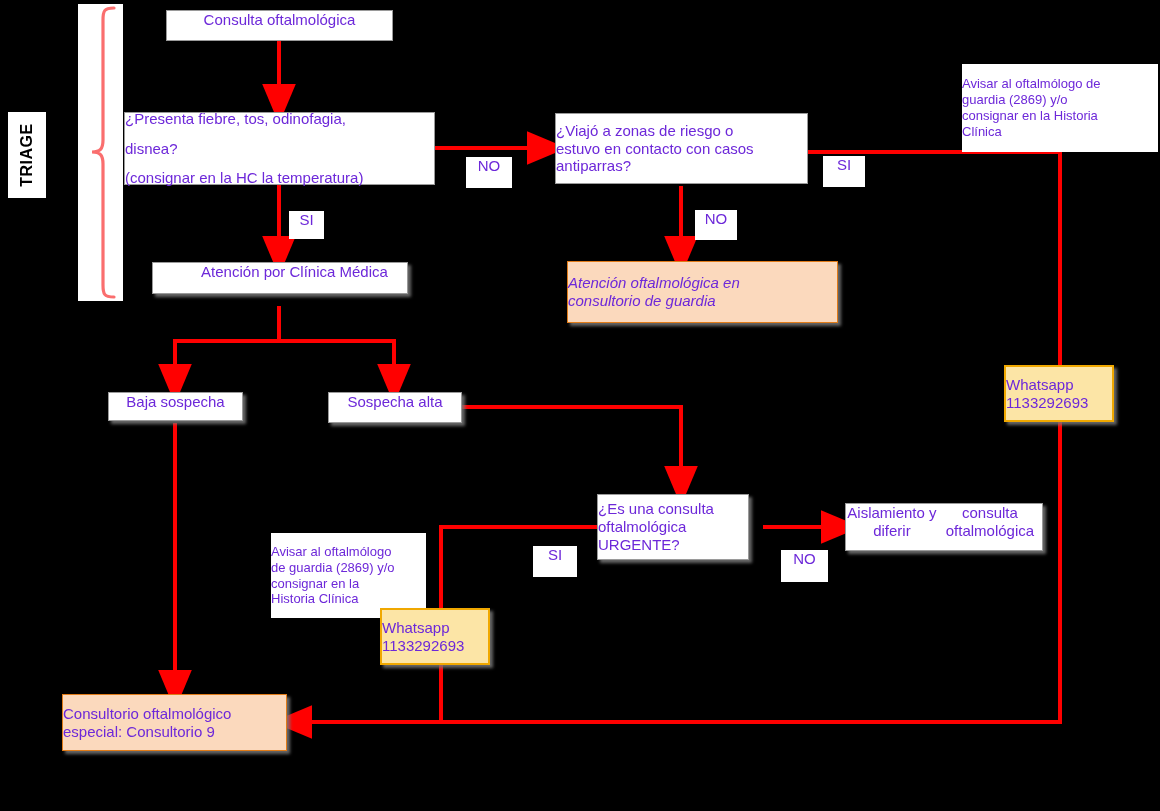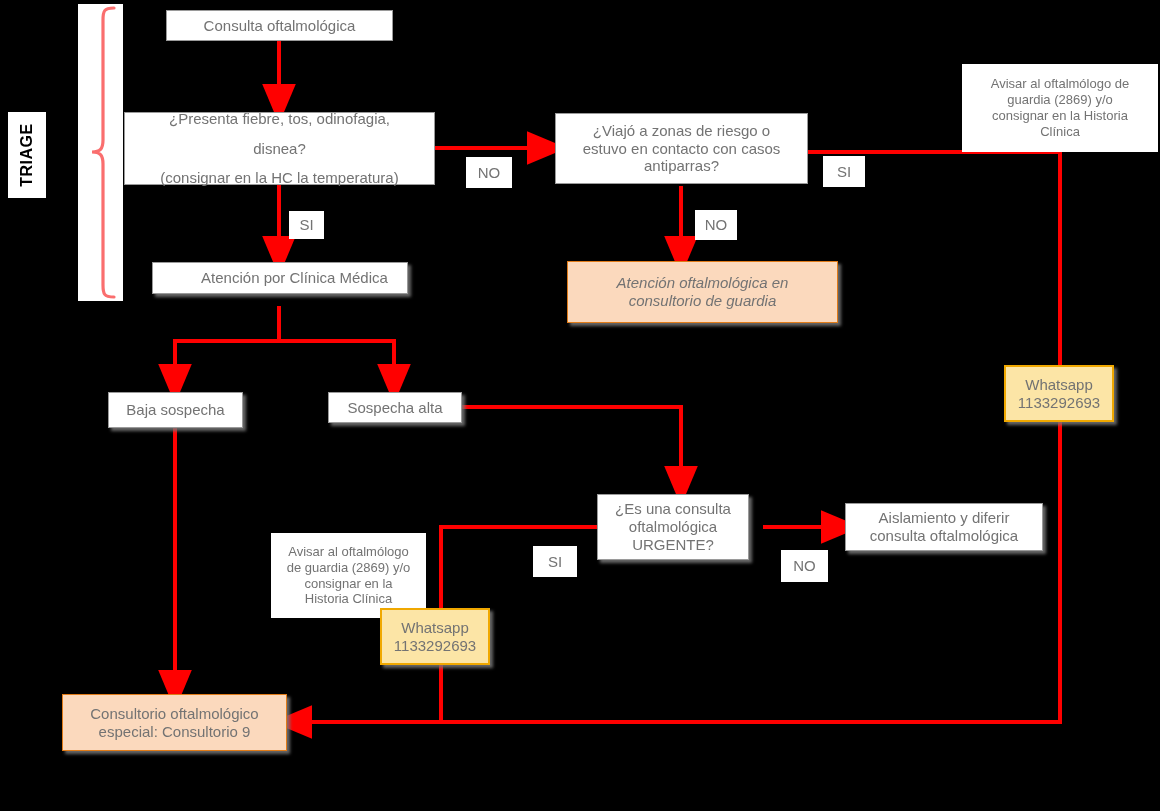--- a/index.html
+++ b/index.html
@@ -18,24 +18,24 @@
   #edges {
     position: absolute;
     left: 0; top: 0;
     width: 1160px;
     height: 811px;
   }
   .node {
     position: absolute;
     box-sizing: border-box;
     display: flex;
-    align-items: center;
+    align-items: flex-start;
     justify-content: center;
     text-align: center;
-    color: #737373;
+    color: #6d28d9;
     line-height: 1.18;
     z-index: 5;
   }
   
   .plain {
     background: #ffffff;
     border: 1px solid #9a9a9a;
     font-size: 15px;
   }
   
@@ -173,35 +173,35 @@
 
   <div class="node peach" style="left:567px; top:261px; width:271px; height:62px; flex-direction:column;font-style:italic;">
     <span>Atención oftalmológica en</span>
     <span>consultorio de guardia</span>
   </div>
 
   <div class="node plain-sh" style="left:152px; top:262px; width:256px; height:32px;padding-left:29px;">
     <span>Atención por Clínica Médica</span>
   </div>
 
-  <div class="node plain-sh" style="left:108px; top:392px; width:135px; height:36px;">
+  <div class="node plain-sh" style="left:108px; top:392px; width:135px; height:29px;">
     <span>Baja sospecha</span>
   </div>
 
   <div class="node plain-sh" style="left:328px; top:392px; width:134px; height:31px;">
     <span>Sospecha alta</span>
   </div>
 
   <div class="node plain-sh" style="left:597px; top:494px; width:152px; height:66px; flex-direction:column;">
     <span>¿Es una consulta</span>
     <span>oftalmológica</span>
     <span>URGENTE?</span>
   </div>
 
-  <div class="node plain-sh" style="left:845px; top:503px; width:198px; height:48px; flex-direction:column;">
+  <div class="node plain-sh" style="left:845px; top:503px; width:198px; height:48px; ">
     <span>Aislamiento y diferir</span>
     <span>consulta oftalmológica</span>
   </div>
 
   <div class="node note" style="left:271px; top:517px; width:155px; height:85px; flex-direction:column;margin-top:16px;">
     <span>Avisar al oftalmólogo</span>
     <span>de guardia (2869) y/o</span>
     <span>consignar en la</span>
     <span>Historia Clínica</span>
   </div>

